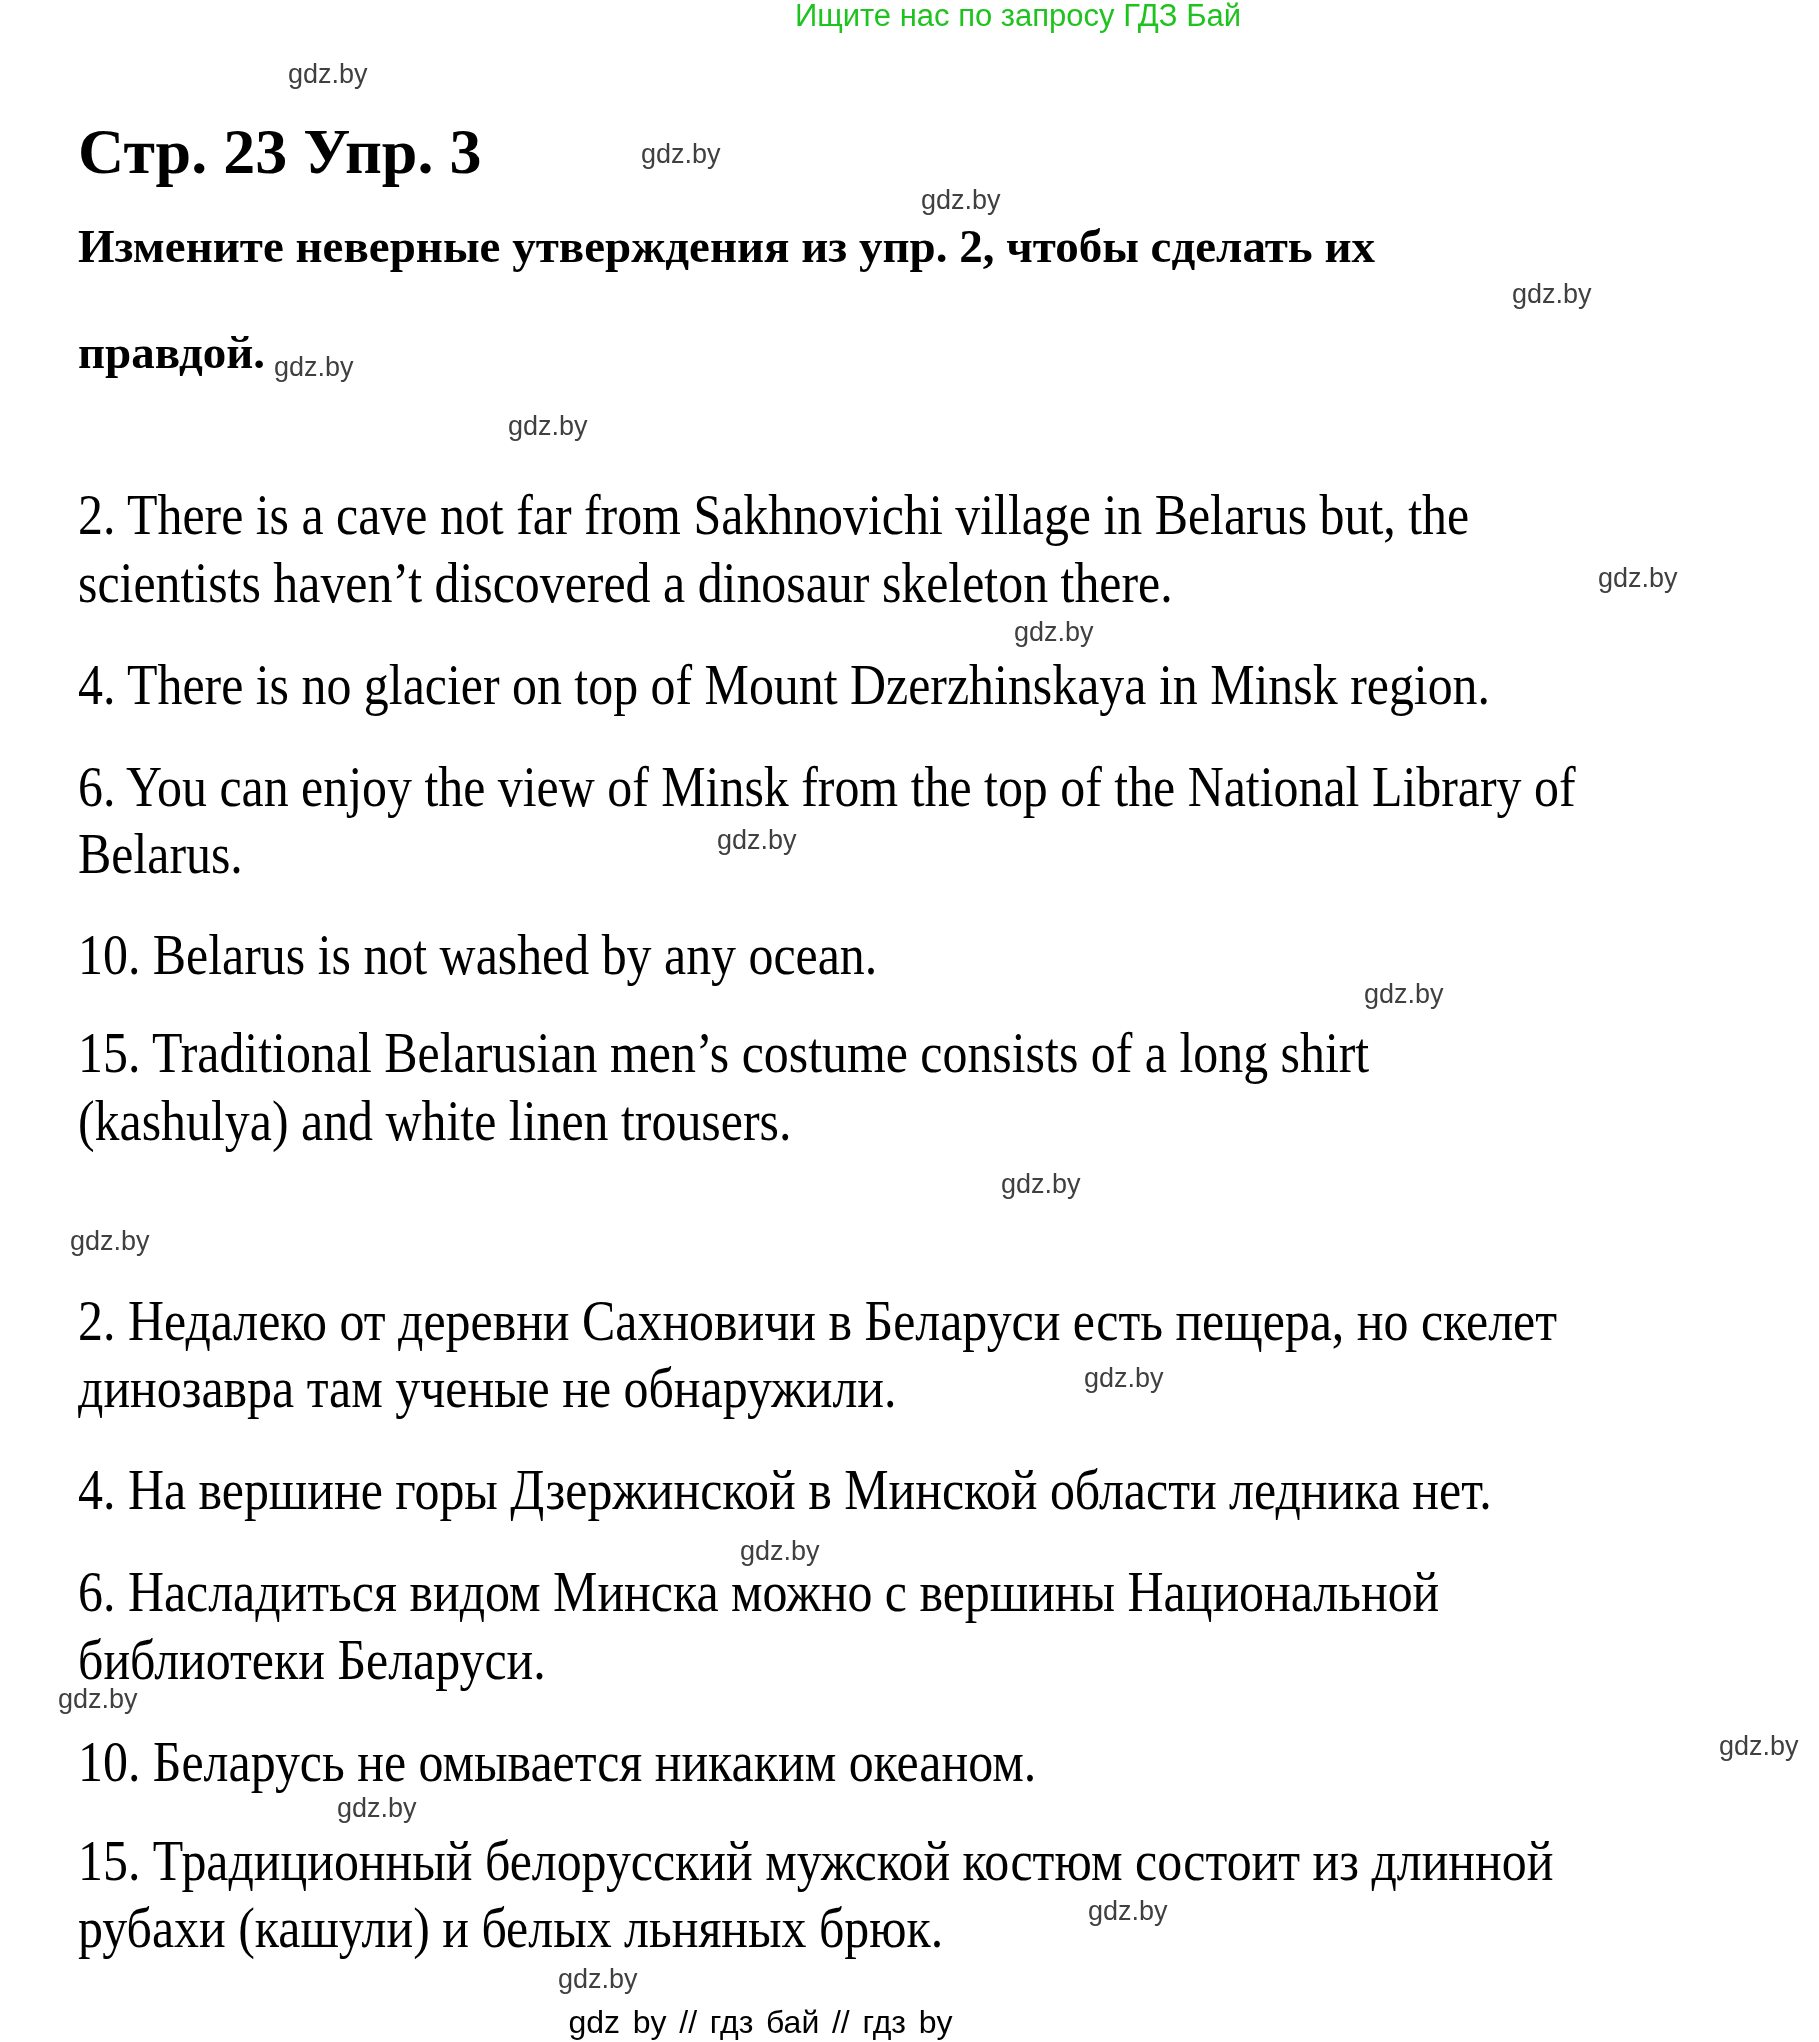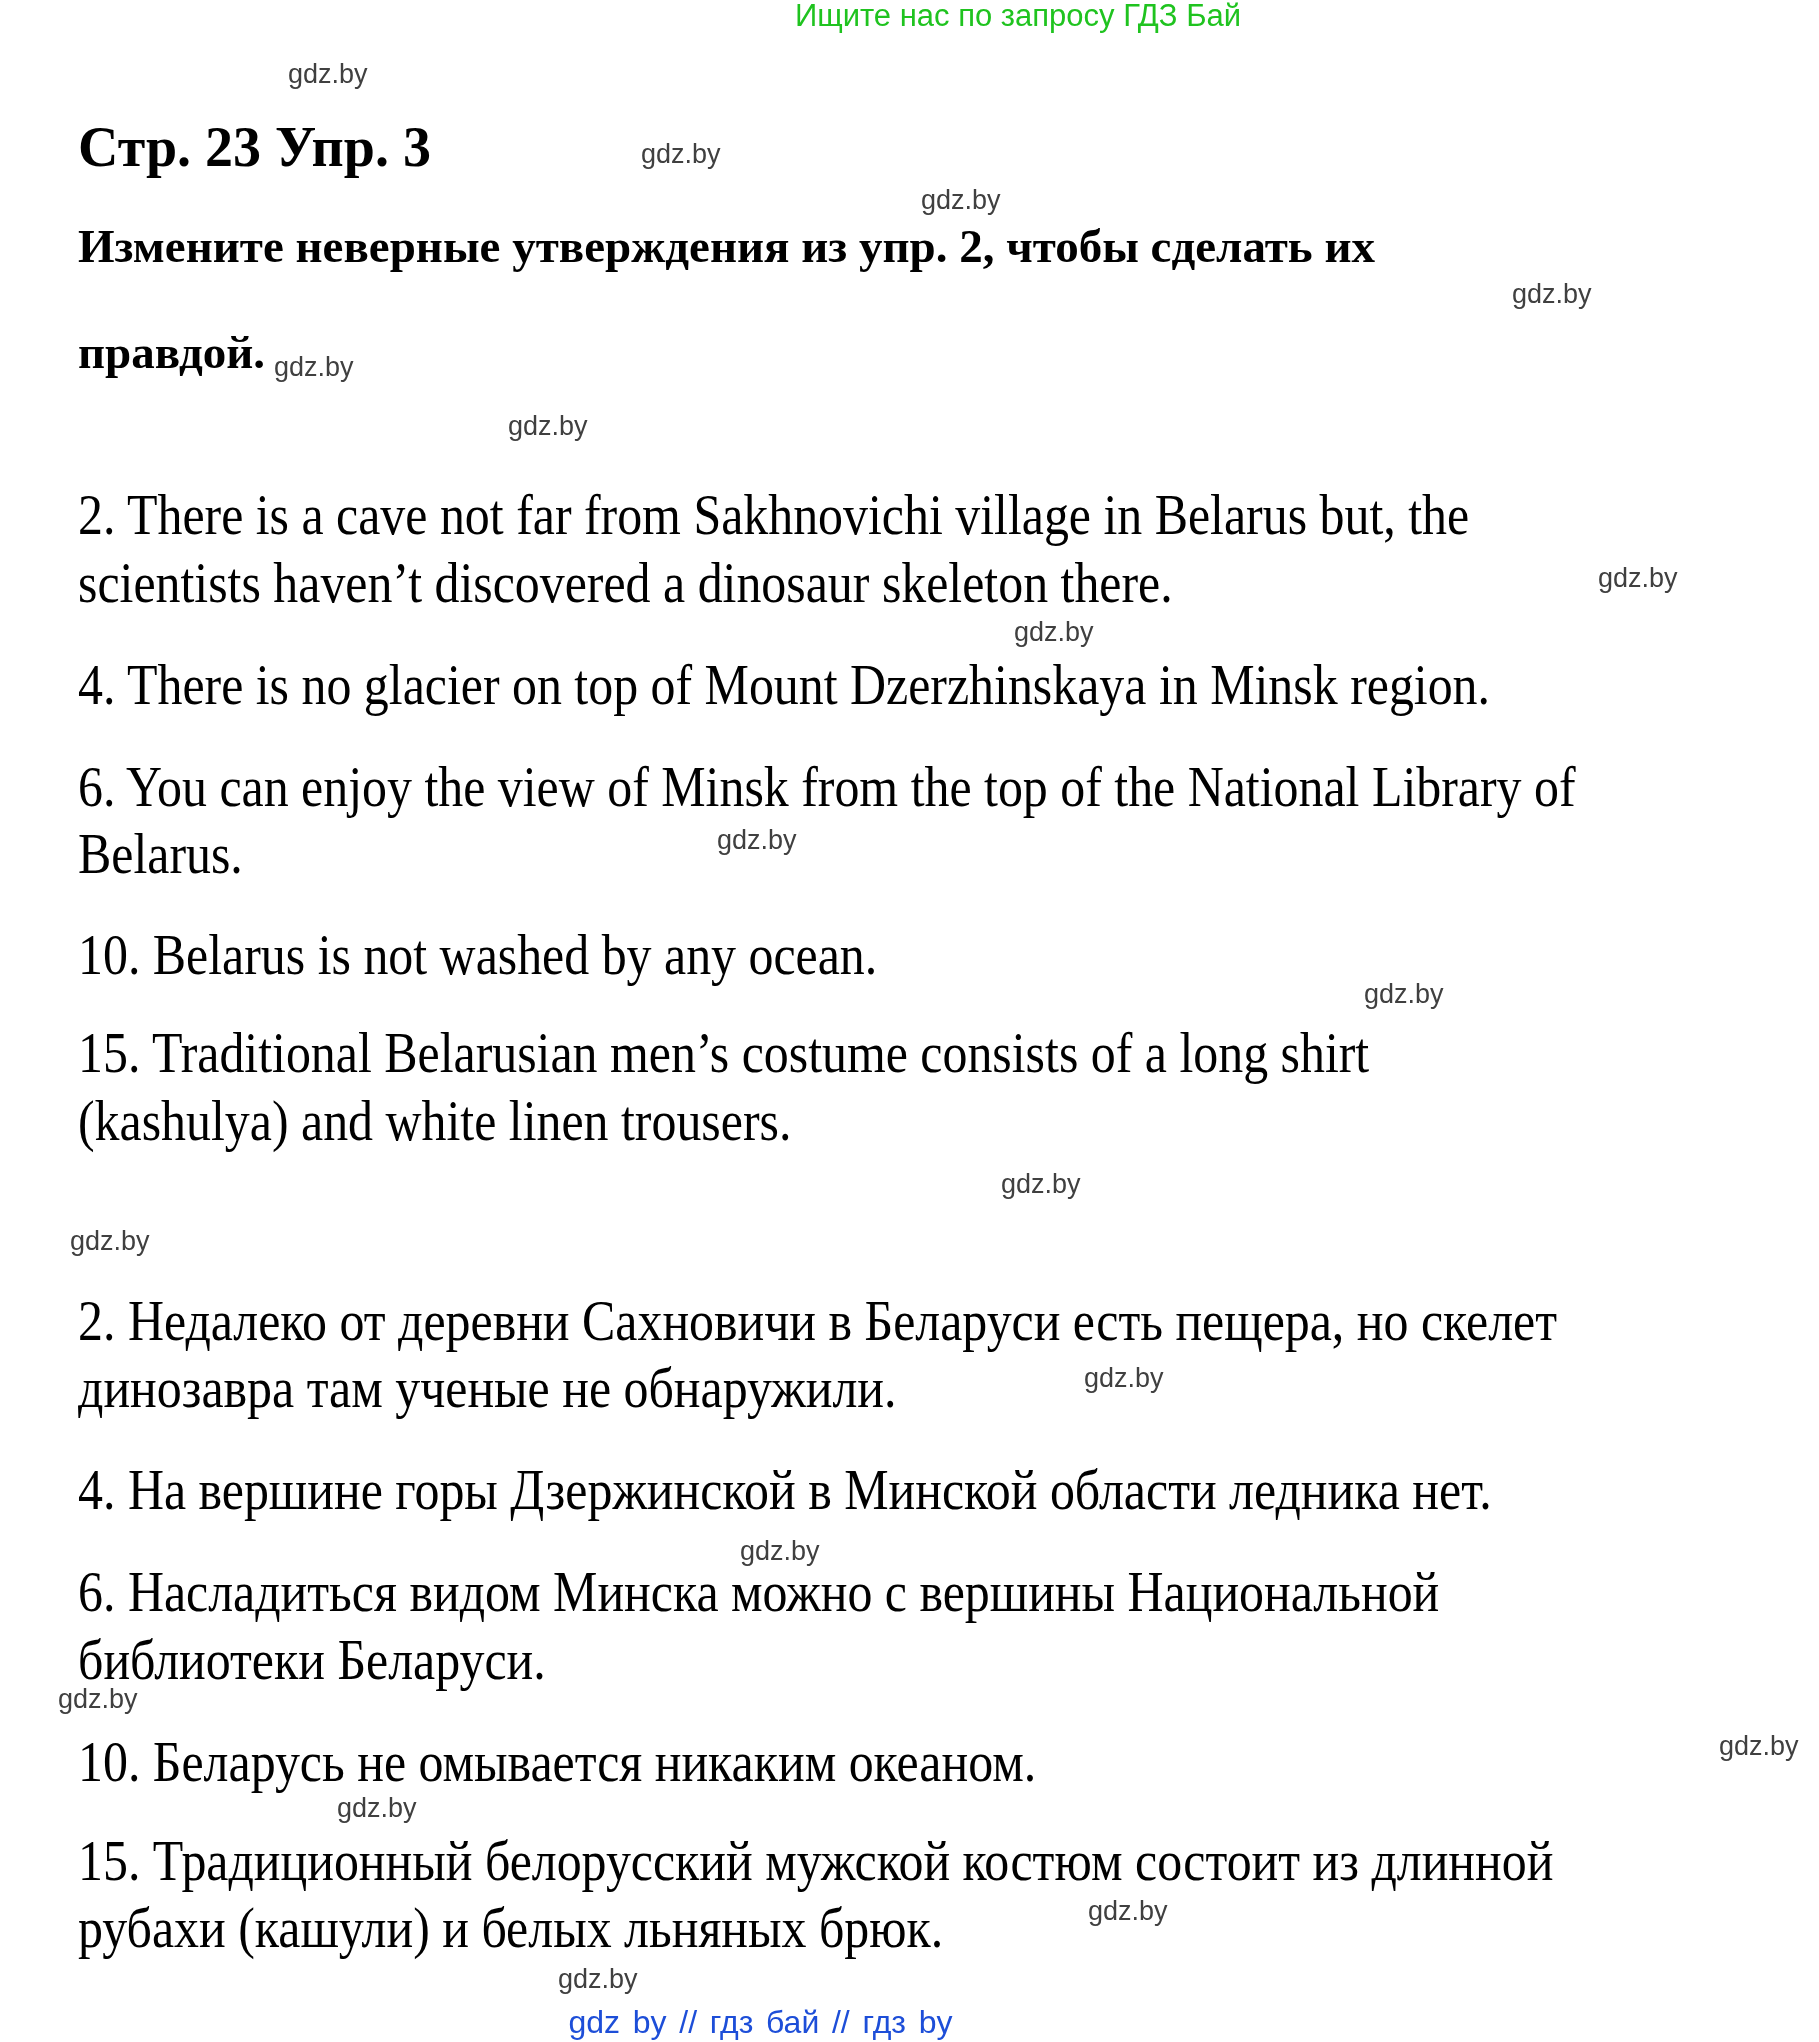--- a/index.html
+++ b/index.html
@@ -7,35 +7,35 @@
     width: 1819px; height: 2042px; position: relative; overflow: hidden;
     font-family: "Liberation Serif", serif; color: #000;
   }
   .abs { position: absolute; white-space: nowrap; }
   .banner {
     left: 0; width: 1819px; top: -1.9px; text-align: center;
     font-family: "Liberation Sans", sans-serif; font-size: 31px;
     color: #1fc31f; padding-left: 217px; box-sizing: border-box;
   }
   .title {
-    left: 78px; top: 115px; font-size: 56px; font-weight: bold;
+    left: 78px; top: 115px; font-size: 64px; font-weight: bold;
   }
   .instr {
     left: 78px; font-size: 47px; font-weight: bold; line-height: 1;
   }
   .line {
     left: 78px; font-size: 58px; line-height: 1;
     transform-origin: left top; transform: scaleX(0.86);
   }
   .wm {
     font-family: "Liberation Sans", sans-serif; font-size: 27px; color: #404040;
   }
   .footer {
     left: 0; width: 1521px; top: 2004px; text-align: center;
-    font-family: "Liberation Sans", sans-serif; font-size: 32px; color: #1d4ed8;
+    font-family: "Liberation Sans", sans-serif; font-size: 32px; color: #000000;
     padding-left: 0px; box-sizing: border-box; word-spacing: 3.8px;
   }
 </style>
 </head>
 <body>
 
 <div class="abs banner">Ищите нас по запросу ГДЗ Бай</div>
 
 <div class="abs title">Стр. 23 Упр. 3</div>
 <div class="abs instr" style="top:223px;">Измените неверные утверждения из упр. 2, чтобы сделать их</div>

